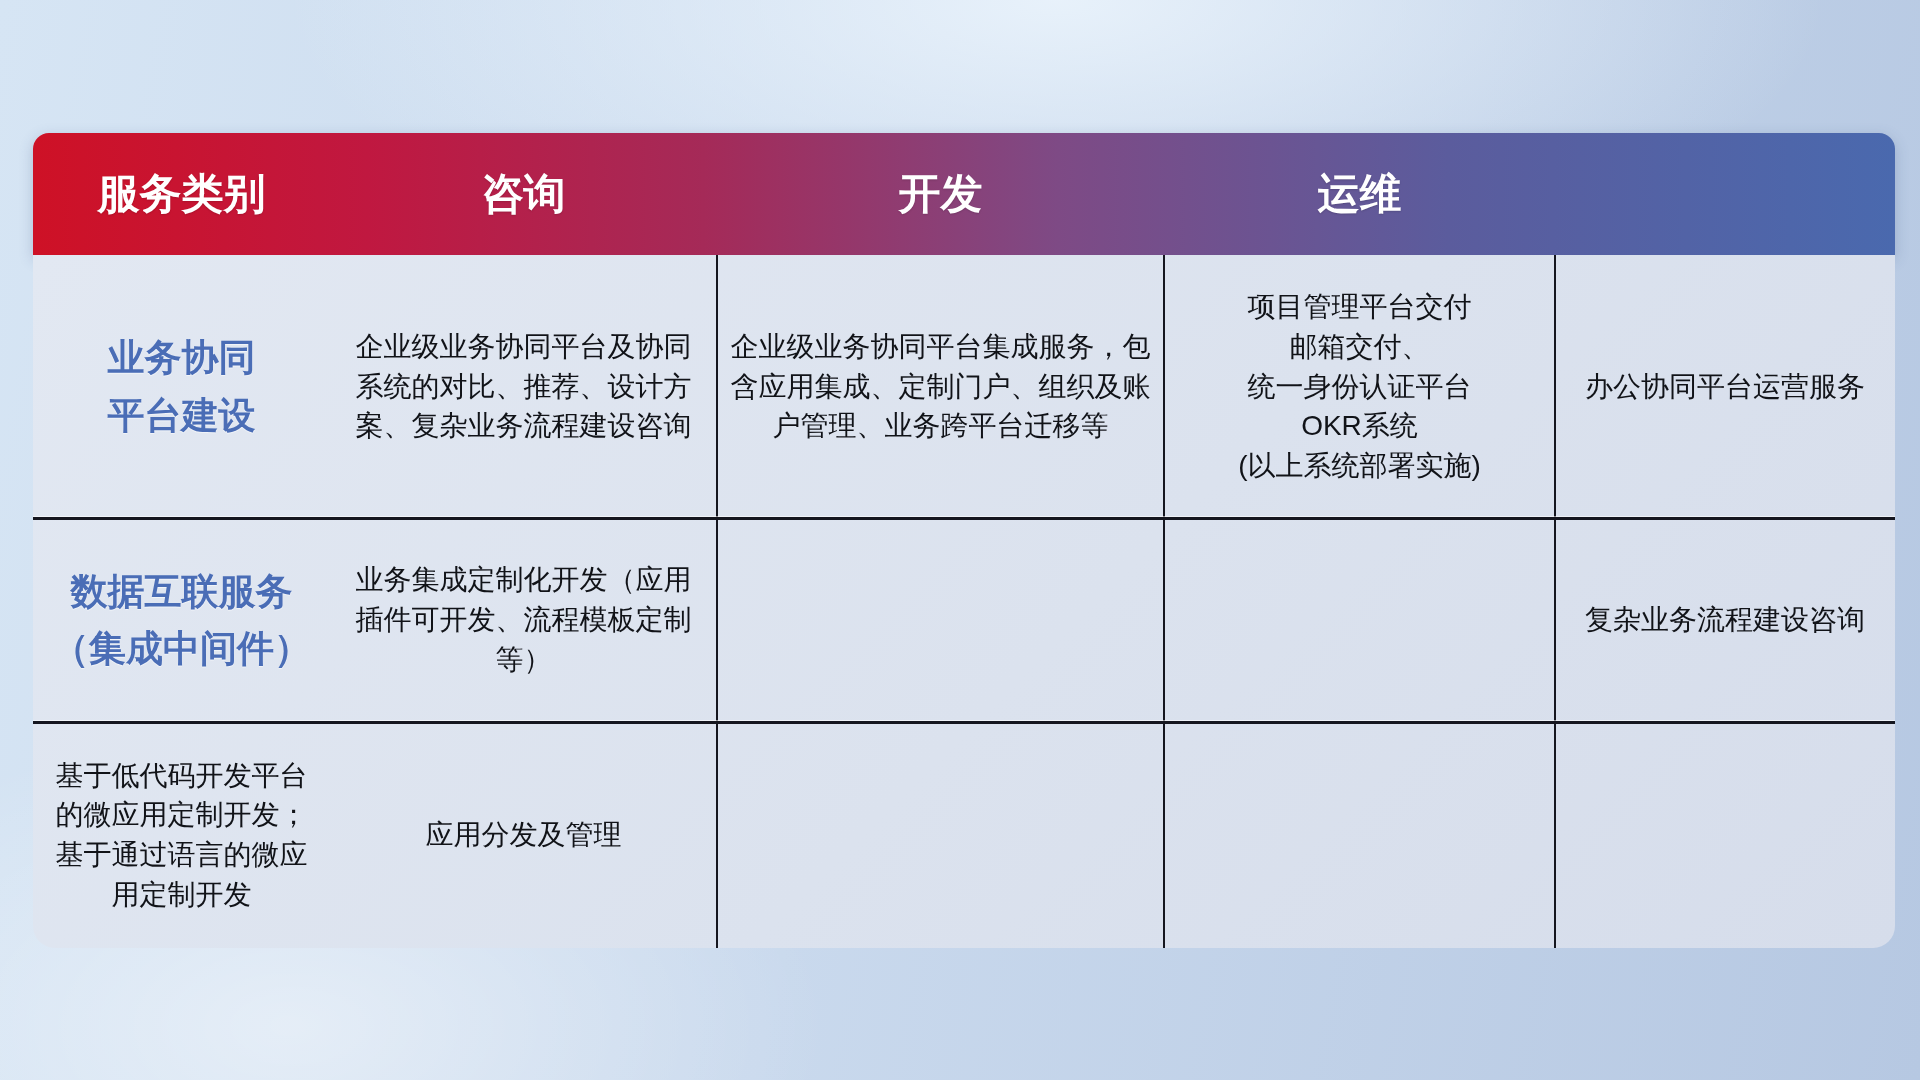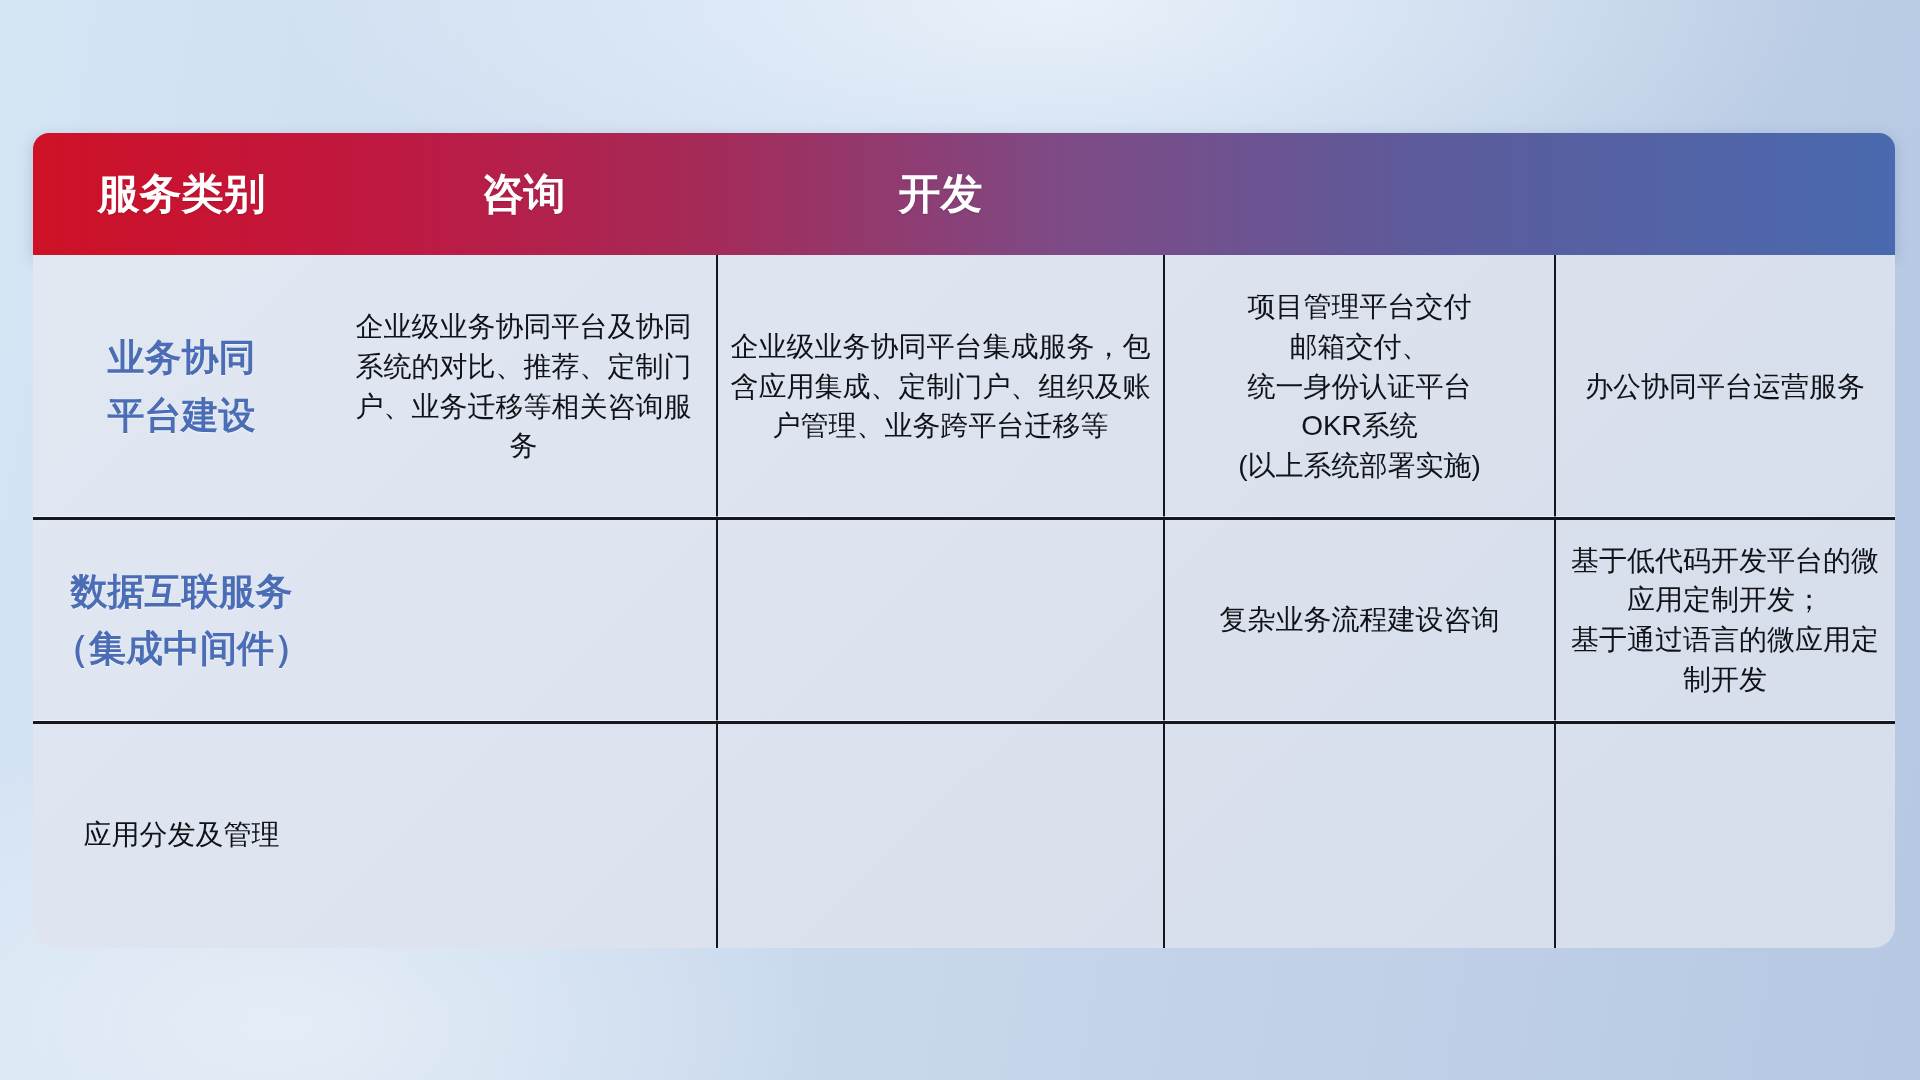--- a/index.html
+++ b/index.html
@@ -83,37 +83,39 @@
 </head>
 <body>
 
 <div class="page">
   <div class="service-table">
 
     <div class="thead">
       <div class="th">服务类别</div>
       <div class="th">咨询</div>
       <div class="th">开发</div>
+      <div class="th">运维</div>
     </div>
 
     <div class="tbody">
 
       <div class="td category">业务协同
 平台建设</div>
-      <div class="td">企业级业务协同平台及协同系统的对比、推荐、定制门户、业务迁移等相关咨询服务</div>
+      <div class="td">企业级业务协同平台及协同系统的对比、推荐、设计方案、复杂业务流程建设咨询</div>
       <div class="td">企业级业务协同平台集成服务，包含应用集成、定制门户、组织及账户管理、业务跨平台迁移等</div>
       <div class="td">项目管理平台交付
 邮箱交付、
 统一身份认证平台
 OKR系统
 (以上系统部署实施)</div>
       <div class="td">办公协同平台运营服务</div>
 
       <div class="td category">数据互联服务
 （集成中间件）</div>
+      <div class="td">业务集成定制化开发（应用插件可开发、流程模板定制等）</div>
       <div class="td"></div>
       <div class="td"></div>
 
       <div class="td">复杂业务流程建设咨询</div>
       <div class="td">基于低代码开发平台的微应用定制开发；
 基于通过语言的微应用定制开发</div>
       <div class="td">应用分发及管理</div>
       <div class="td"></div>
     </div>
 

